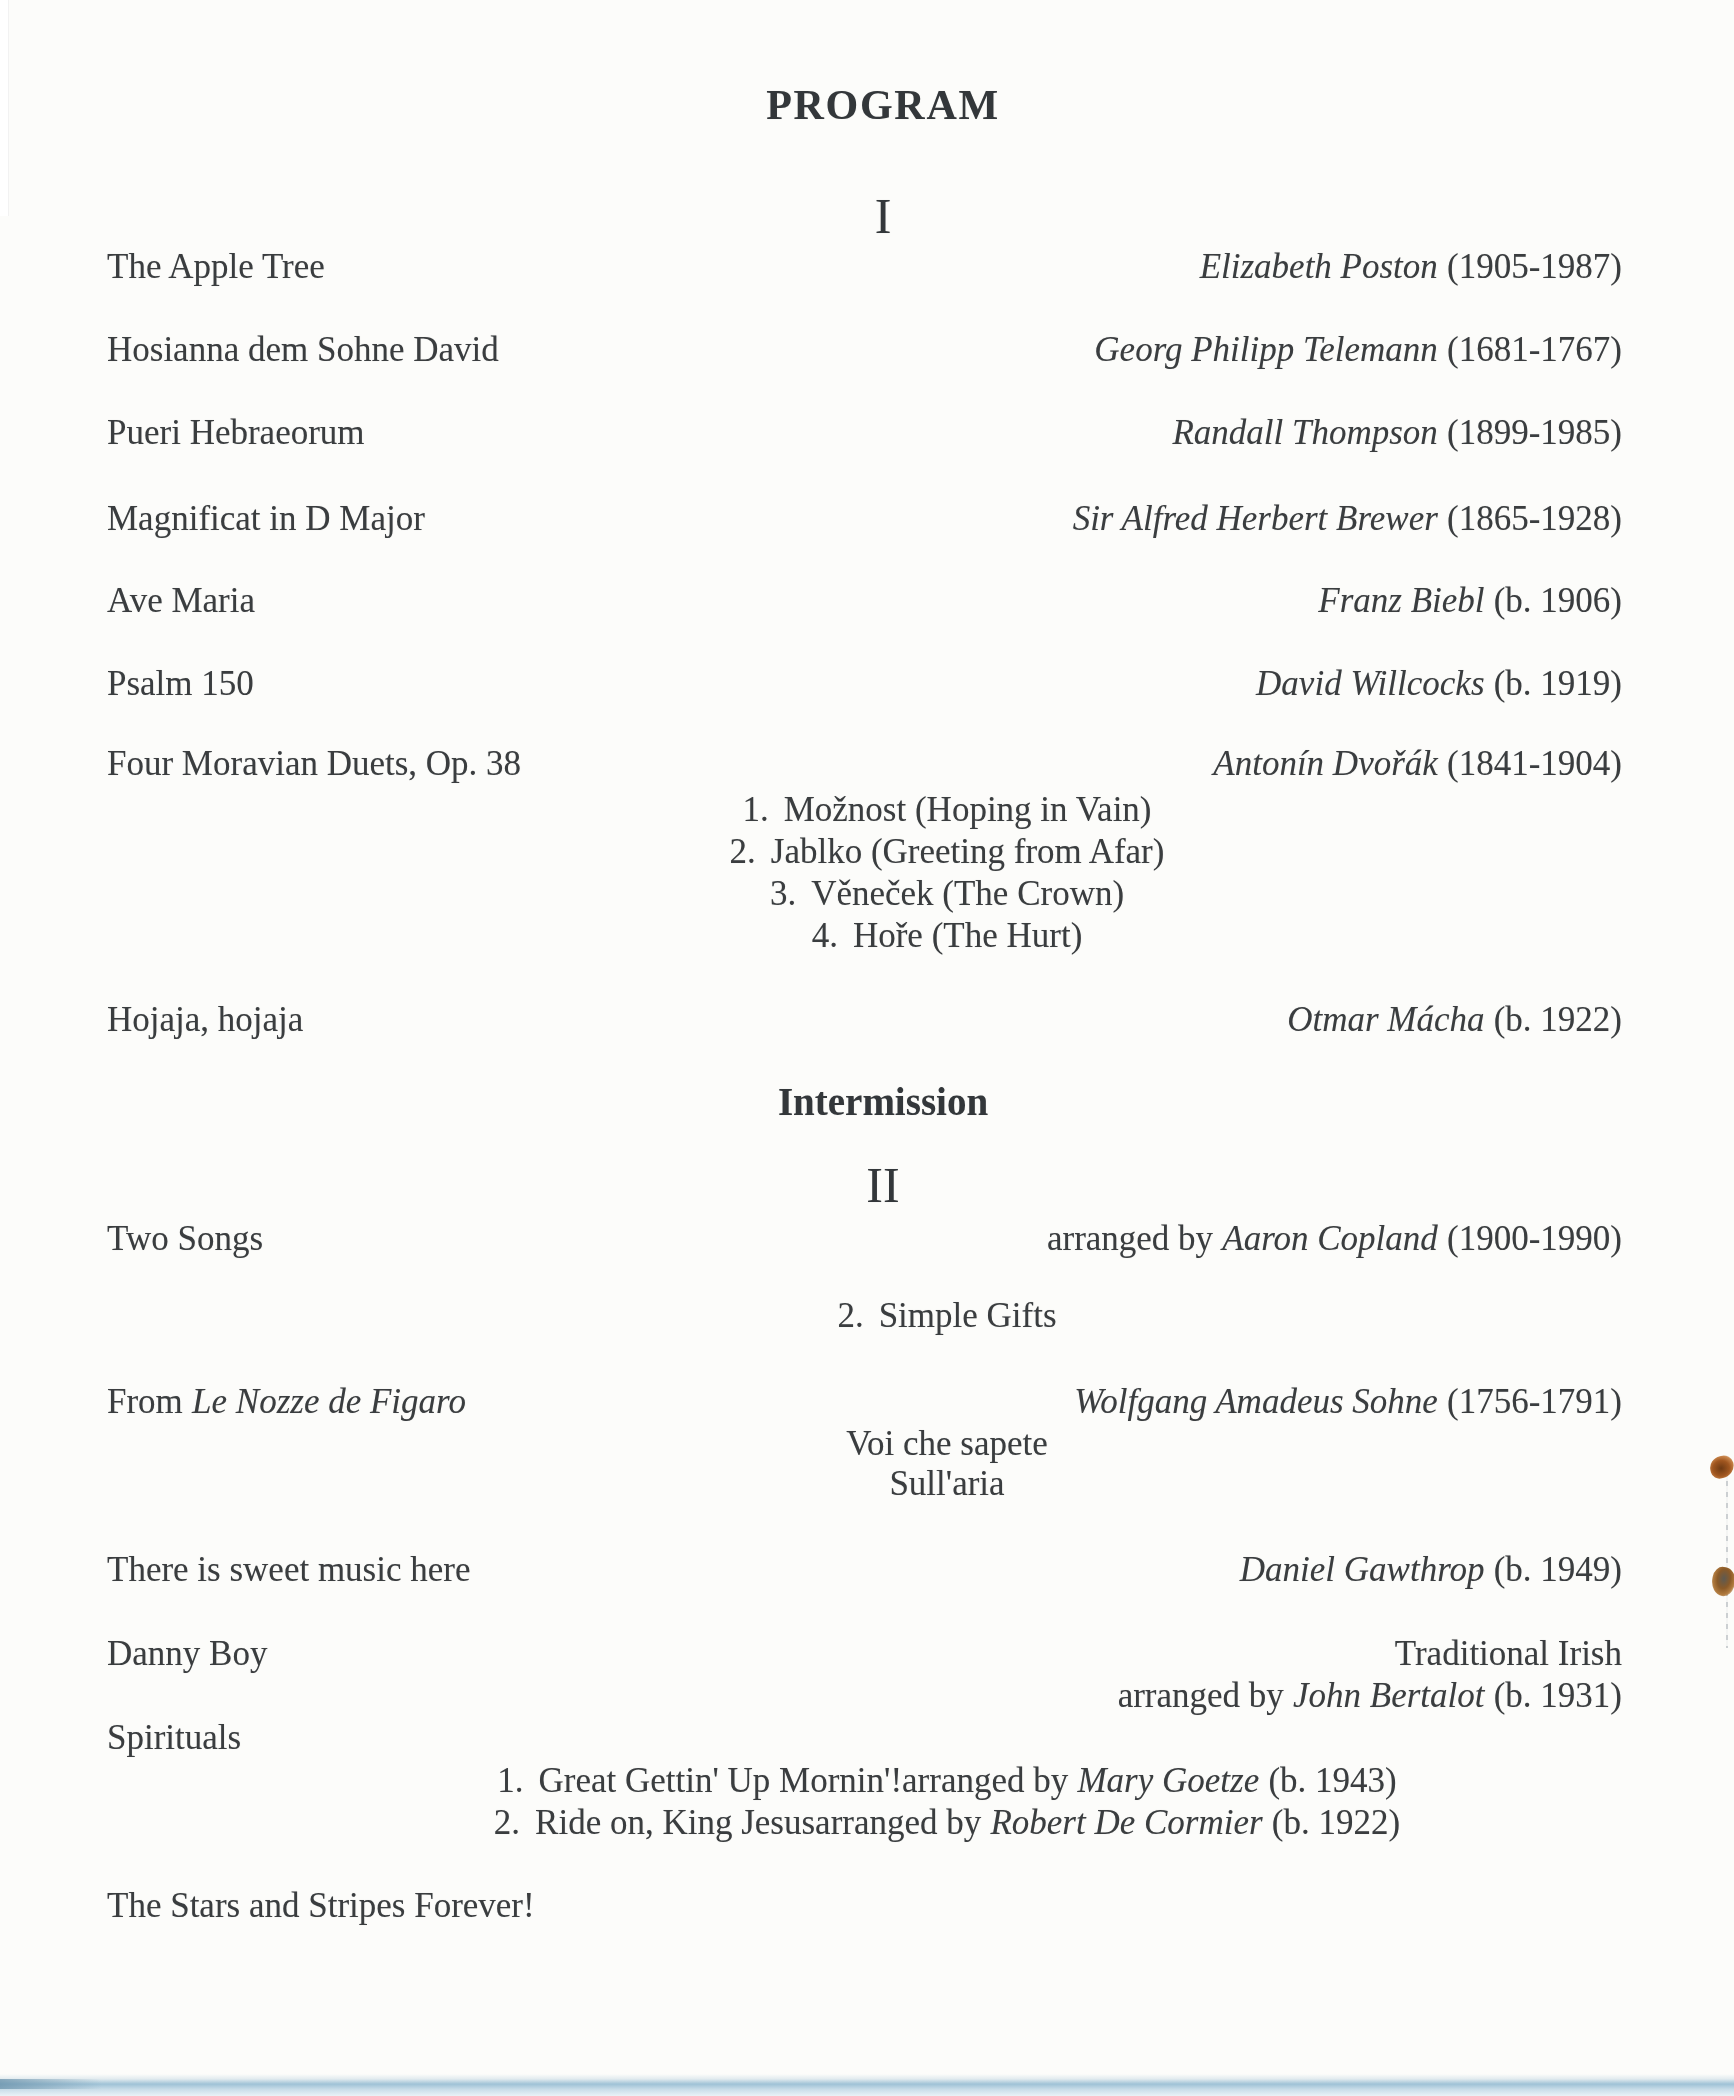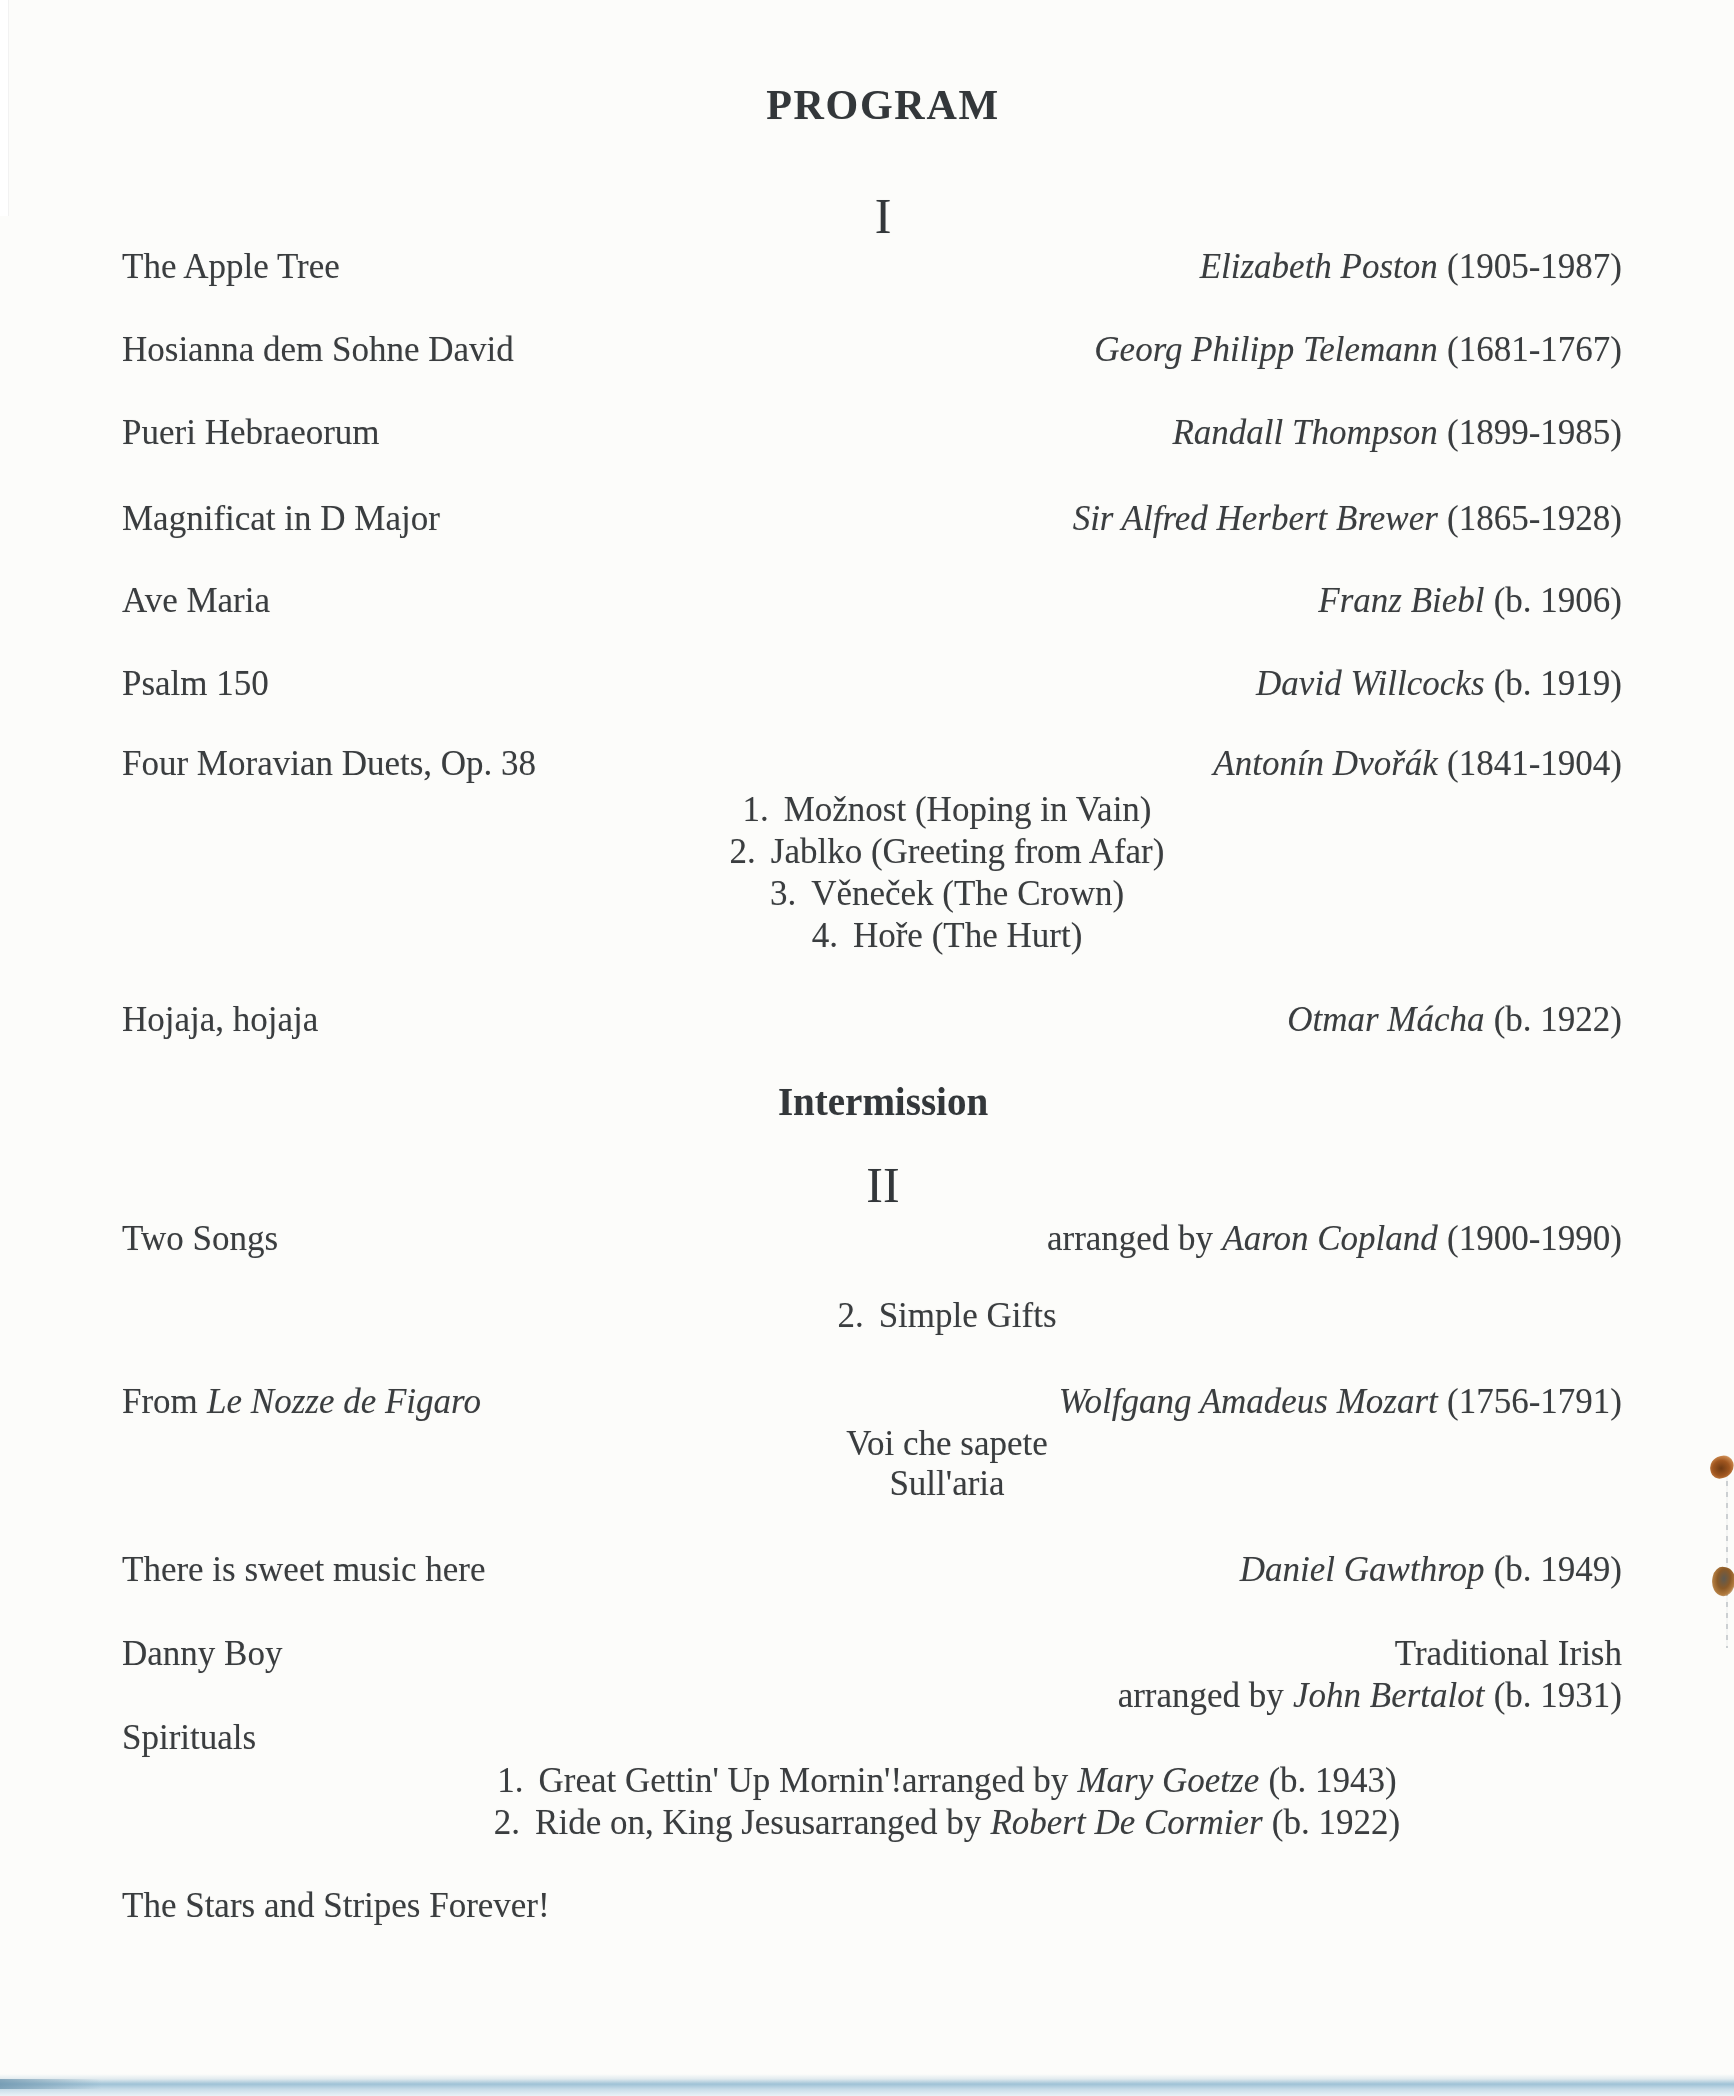--- a/index.html
+++ b/index.html
@@ -10,21 +10,21 @@
     font-family:"Liberation Serif","DejaVu Serif",serif;
     color:#3a3d3f;
     overflow:hidden;
   }
   .page *{text-shadow:0 0 0.8px rgba(70,74,76,.30);}
   .center{position:absolute;left:0;width:100%;text-align:center;padding-left:16px;}
   .page-title{font-size:42px;font-weight:bold;letter-spacing:1.7px;color:#33373a;}
   .numeral{font-size:50px;line-height:54px;color:#33373a;}
   .intermission{font-size:39px;font-weight:bold;color:#33373a;}
   .row{
-    position:absolute;left:122px;right:112px;
+    position:absolute;left:107px;right:112px;
     display:flex;justify-content:space-between;align-items:flex-start;
     font-size:35px;line-height:42px;
   }
   .sub{
     position:absolute;left:272px;right:112px;
     display:flex;justify-content:center;align-items:flex-start;
     font-size:35px;line-height:42px;
   }
   .title{white-space:nowrap;}
   .num{display:inline-block;margin-right:15px;}
@@ -144,21 +144,21 @@
     <div class="title">Two Songs</div>
     <div class="credit"><span class="prefix">arranged by</span><span class="name">Aaron Copland</span><span class="dates">(1900-1990)</span></div>
   </div>
 
   <div class="sub" style="top:1295px">
     <div><span class="num">2.</span><span>Simple Gifts</span></div>
   </div>
 
   <div class="row" style="top:1381px">
     <div class="title"><span class="tprefix">From</span><span class="titalic">Le Nozze de Figaro</span></div>
-    <div class="credit"><span class="name">Wolfgang Amadeus Mozart</span><span class="dates">(1756-1791)</span></div>
+    <div class="credit"><span class="name">Wolfgang Amadeus Sohne</span><span class="dates">(1756-1791)</span></div>
   </div>
 
   <div class="sub" style="top:1423px">
     <div>Voi che sapete</div>
   </div>
   <div class="sub" style="top:1463px">
     <div>Sull'aria</div>
   </div>
 
   <div class="row" style="top:1549px">

